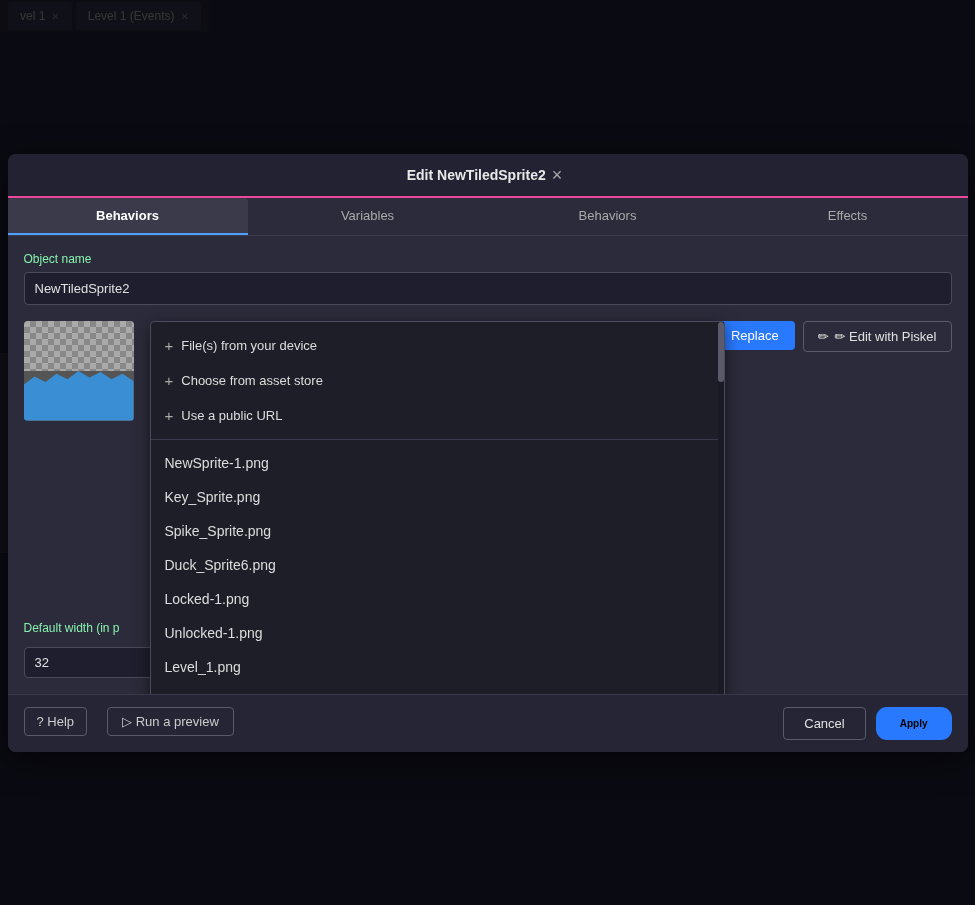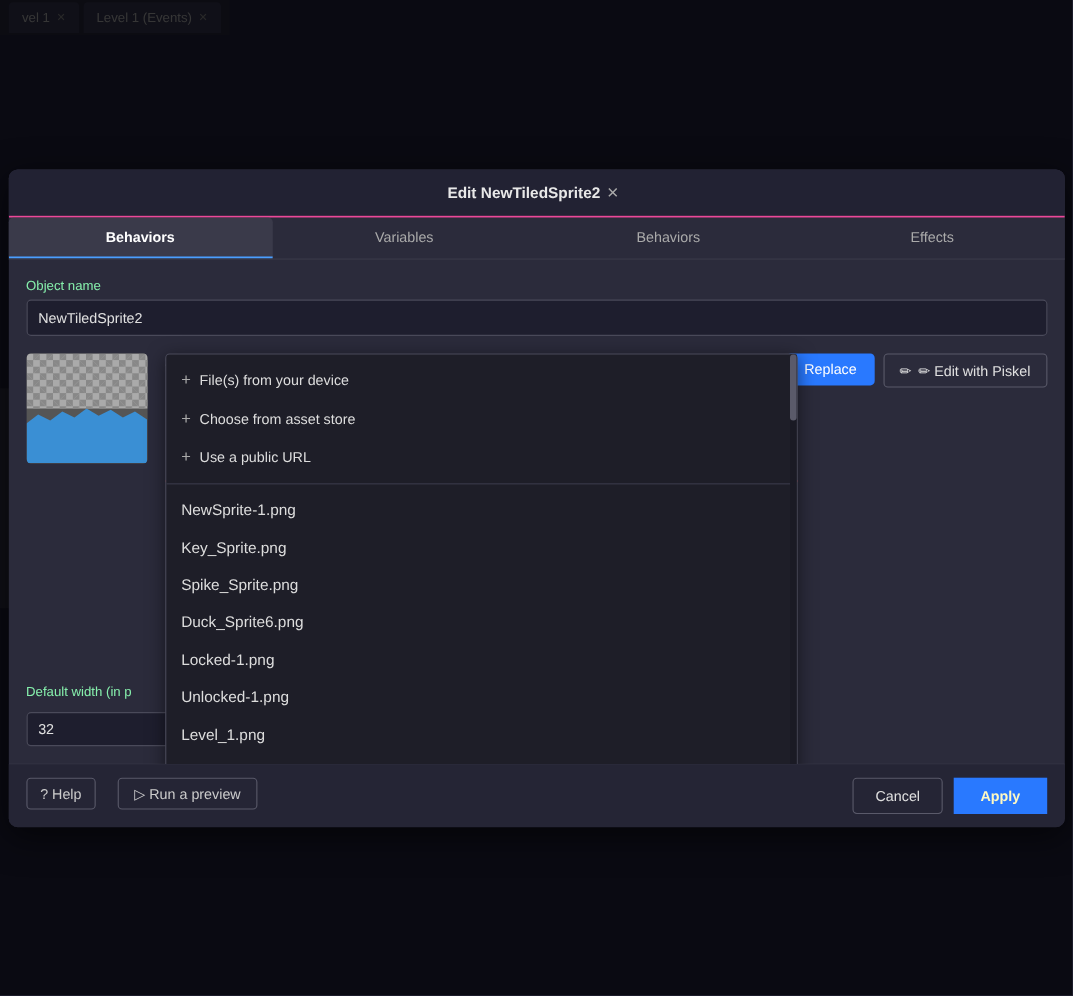--- a/index.html
+++ b/index.html
@@ -364,24 +364,24 @@
       border: 1px solid #5a5a6a;
       border-radius: 4px;
       color: #e0e0e0;
       padding: 8px 20px;
       font-size: 13px;
       cursor: pointer;
     }
     .btn-apply {
       background: #2979ff;
       border: none;
-      border-radius: 0;
-      color: #fef9c3;
+      border-radius: 11px;
+      color: #000000;
       padding: 8px 24px;
-      font-size: 13px;
+      font-size: 10px;
       cursor: pointer;
       font-weight: 600;
     }
 
     
     .bg-content {
       position: absolute;
       top: 0; left: 0;
       width: 975px; height: 905px;
       background: #1a1a2e;

